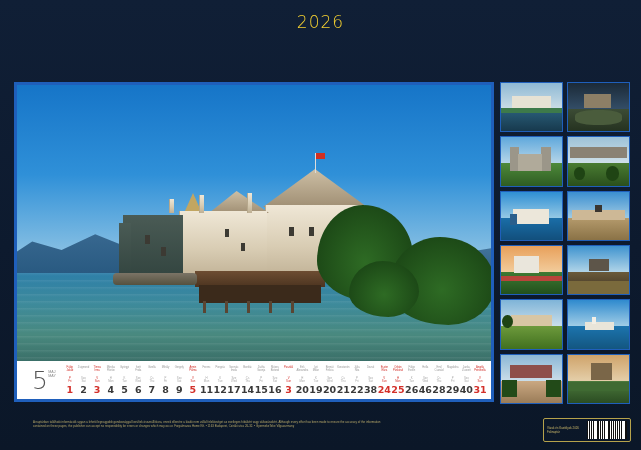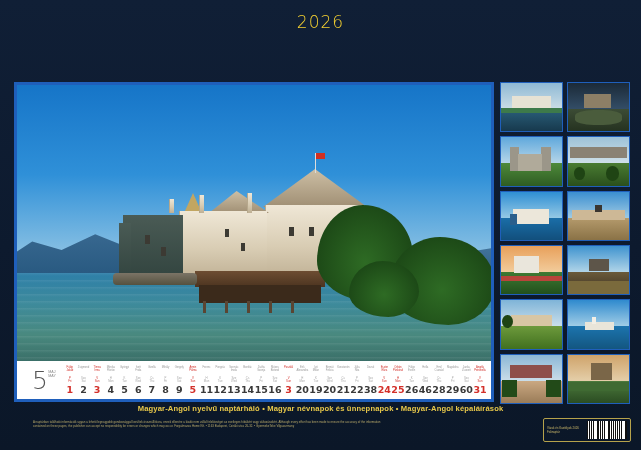--- a/index.html
+++ b/index.html
@@ -446,21 +446,21 @@
             <div class="names" style="white-space: pre-line;">Pongrác</div>
             <div class="dow" style="white-space: pre-line;">K
 Tue</div>
             <div class="num">12</div>
           </div>
           <div class="day">
             <div class="names" style="white-space: pre-line;">Szervác
 Imola</div>
             <div class="dow" style="white-space: pre-line;">Sze
 Wed</div>
-            <div class="num">13</div>
+            <div class="num">17</div>
           </div>
           <div class="day">
             <div class="names" style="white-space: pre-line;">Bonifác</div>
             <div class="dow" style="white-space: pre-line;">Cs
 Thu</div>
             <div class="num">14</div>
           </div>
           <div class="day">
             <div class="names" style="white-space: pre-line;">Zsófia
 Szonja</div>
@@ -559,21 +559,21 @@
             <div class="names" style="white-space: pre-line;">Magdolna</div>
             <div class="dow" style="white-space: pre-line;">P
 Fri</div>
             <div class="num">29</div>
           </div>
           <div class="day">
             <div class="names" style="white-space: pre-line;">Janka
 Zsanett</div>
             <div class="dow" style="white-space: pre-line;">Szo
 Sat</div>
-            <div class="num">60</div>
+            <div class="num">40</div>
           </div>
           <div class="day red">
             <div class="names" style="white-space: pre-line;">Angéla
 Petronella</div>
             <div class="dow" style="white-space: pre-line;">V
 Sun</div>
             <div class="num">31</div>
           </div>
         </div>
     </div>
@@ -650,21 +650,20 @@
         <div class="t-shape" style="left:74%;top:52%;width:24%;height:36%;background:#224a18;"></div>
       </div>
       <div class="thumb">
         <div class="t-sky" style="background: linear-gradient(rgb(207, 163, 106), rgb(230, 210, 174));"></div>
         <div class="t-ground" style="background: linear-gradient(rgb(76, 122, 60), rgb(43, 76, 34));"></div>
         <div class="t-shape" style="left:38%;top:18%;width:34%;height:34%;background:#7a6648;"></div>
         <div class="t-shape" style="left:0;top:56%;width:100%;height:20%;background:#3f6a32;"></div>
       </div>
     </div>
 
-  <div class="tagline">Magyar-Angol nyelvű naptárháló • Magyar névnapok és ünnepnapok • Magyar-Angol képaláírások</div>
   <div class="fineprint">A naptárban található információk ugyan a lehető legnagyobb gondossággal kerültek összeállításra, ennek ellenére a kiadó nem vállal felelősséget az esetleges hibákért vagy változásokért. Although every effort has been made to ensure the accuracy of the information contained on these pages, the publisher can accept no responsibility for errors or changes which may occur. Forgalmazza Home Kft. • 1163 Budapest, Cziráki utca 26-32. • GyermekeTeke Vilgazarmany</div>
   <div class="barcode-box">
     <span class="barcode-label" style="white-space:pre-line;">Várak és Kastélyok 2026
 Falinaptár</span>
     <span class="barcode"></span>
   </div>
 
 </div>
 
 </body></html>

